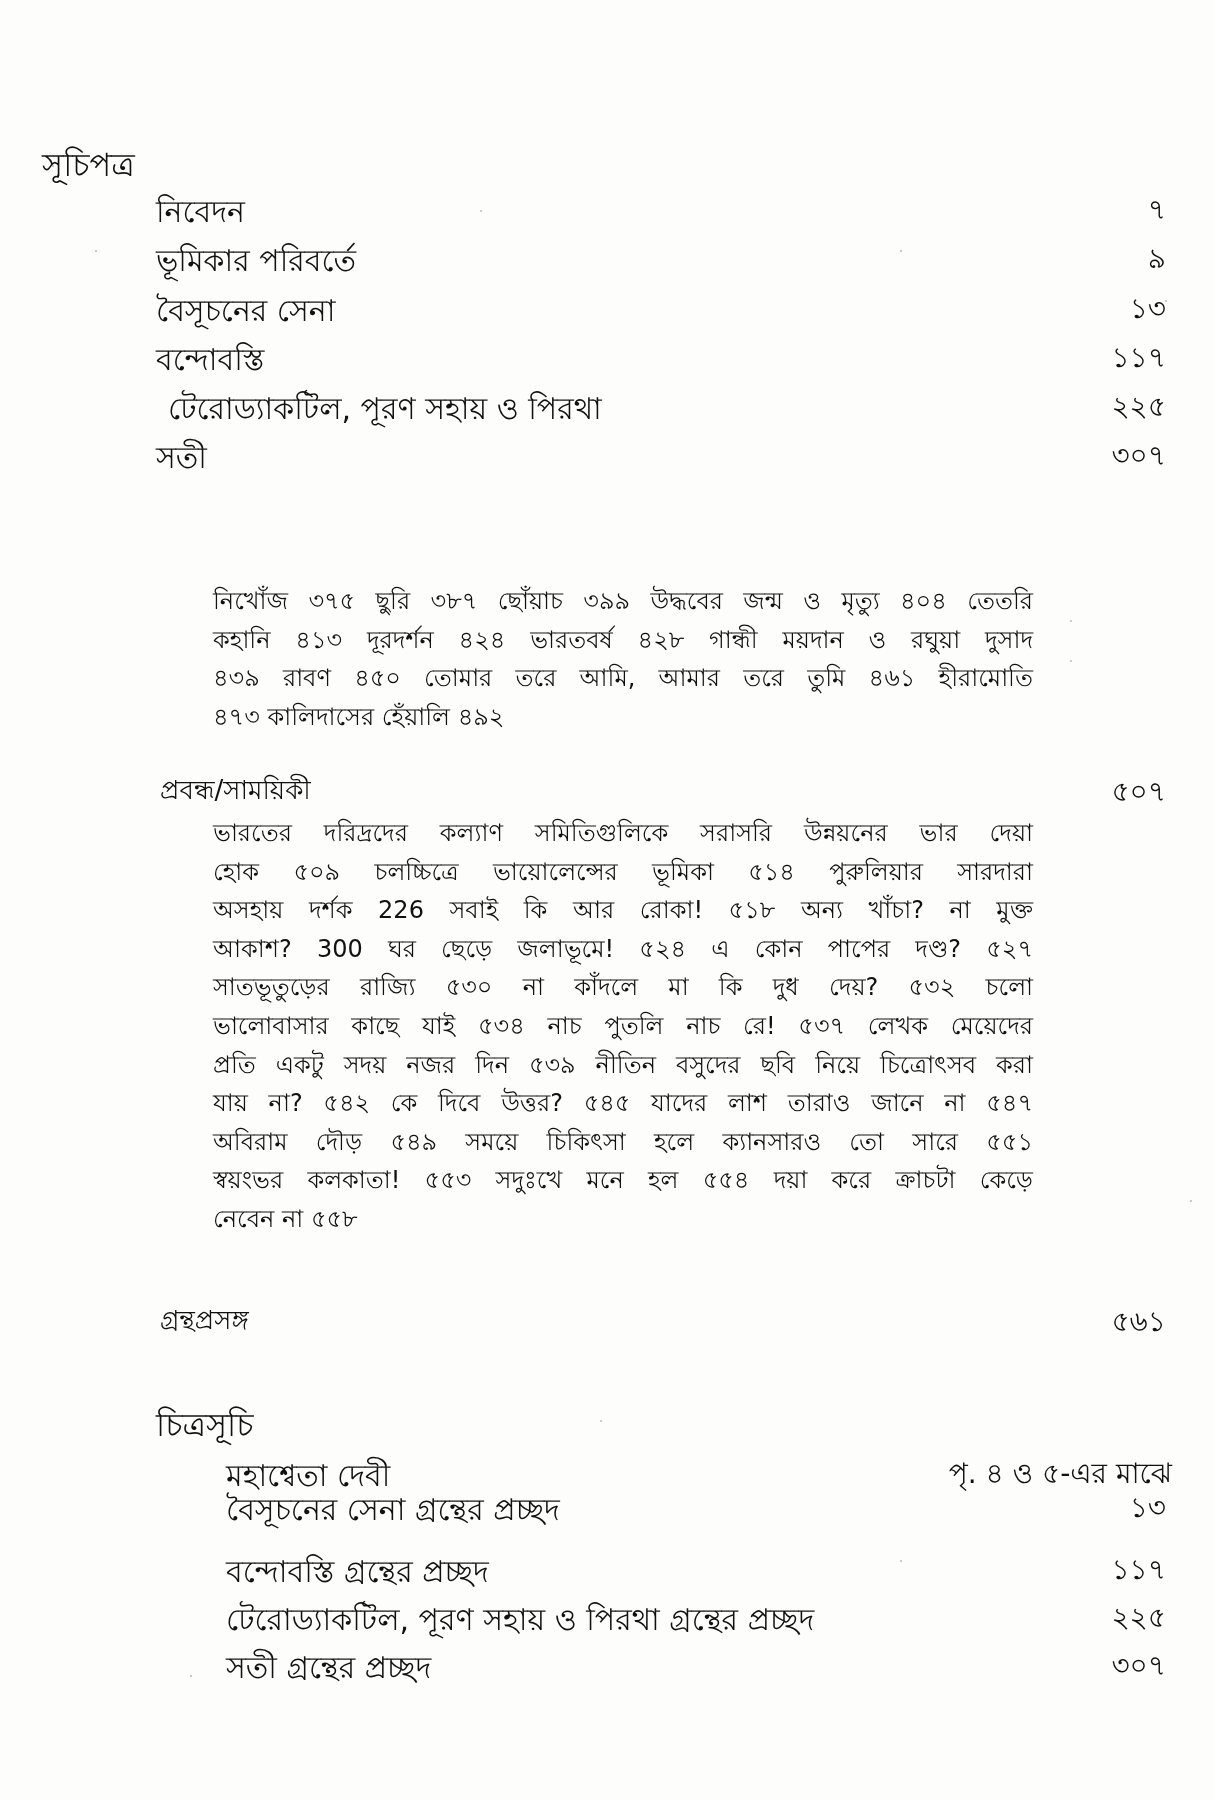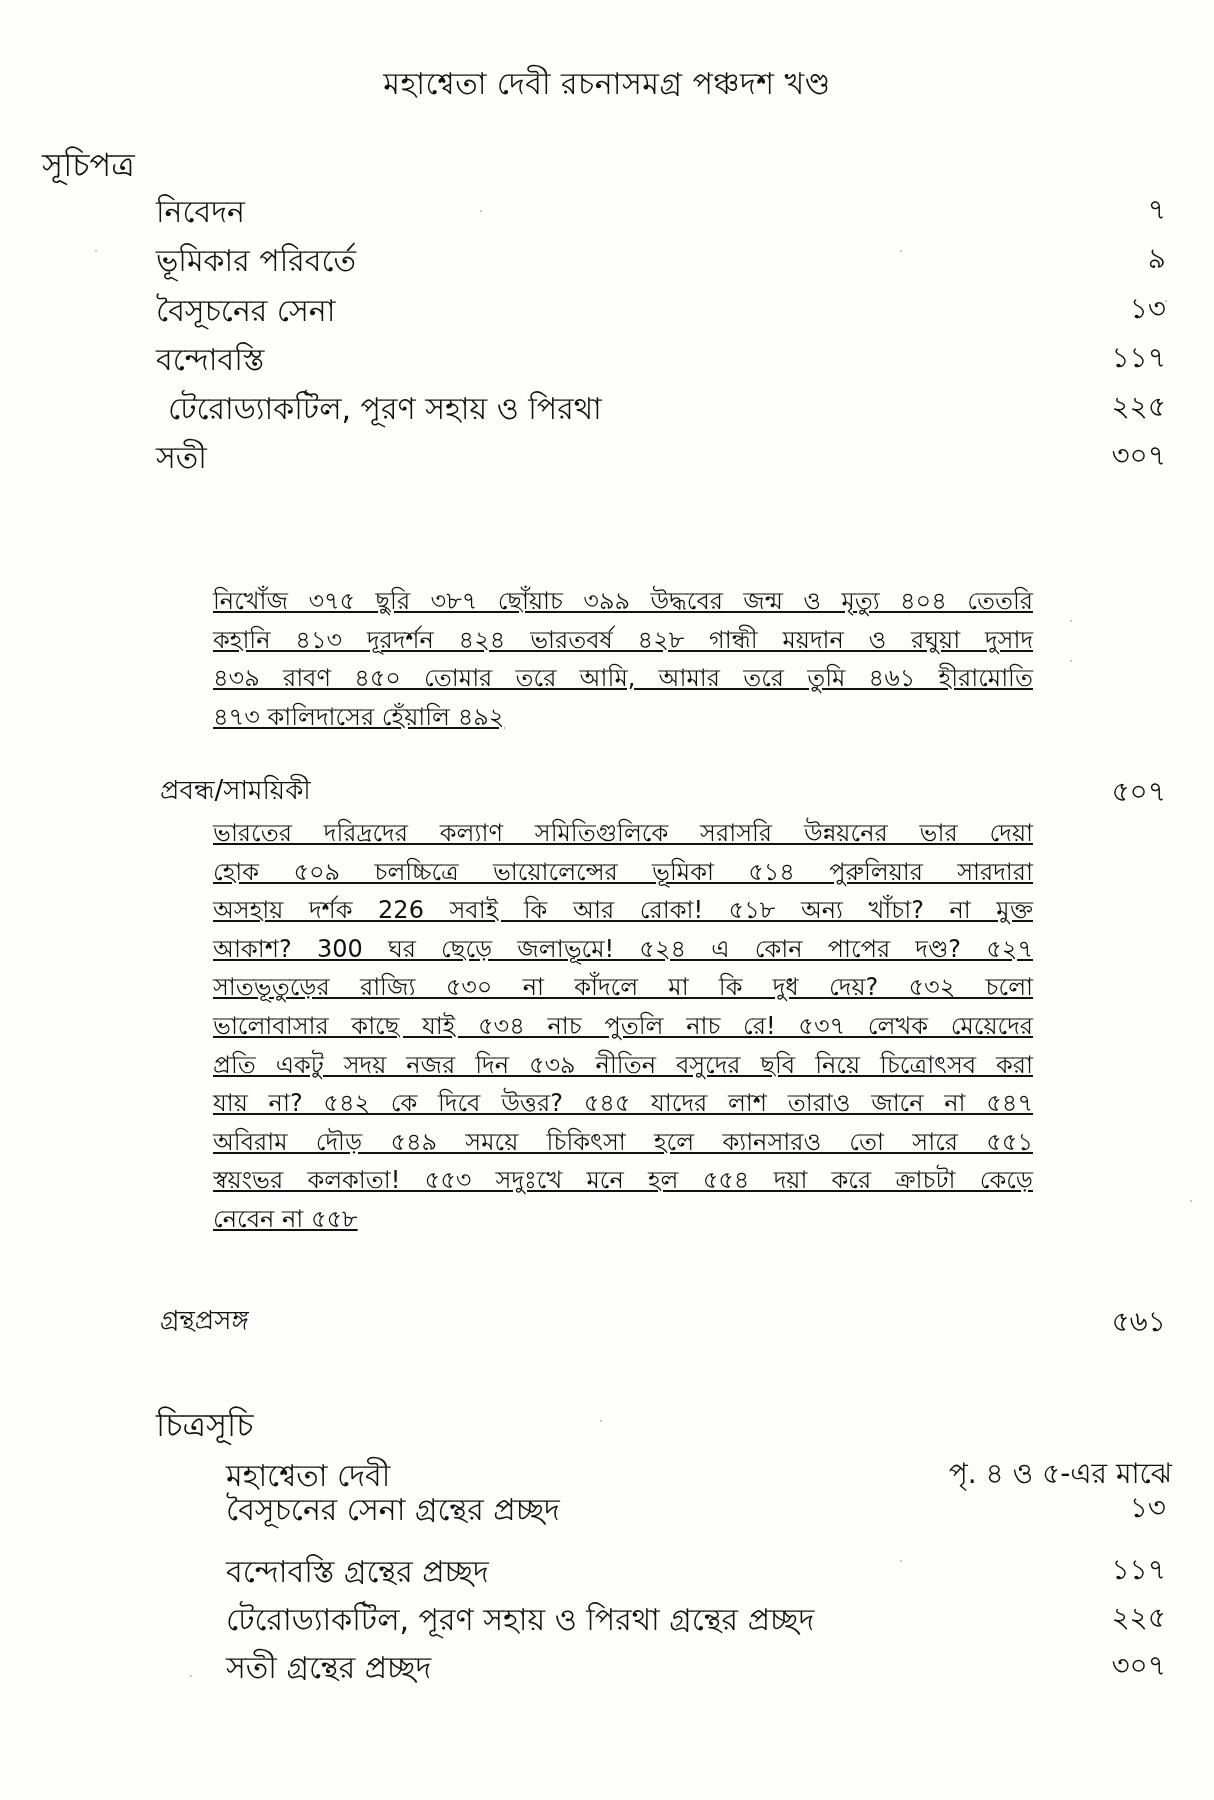--- a/index.html
+++ b/index.html
@@ -20,41 +20,40 @@
   .sec-title { position: absolute; font-size: 32px; }
   .row { position: absolute; left: 0; width: 1214px; height: 46px; }
   .row .label { position: absolute; font-size: 30px; white-space: nowrap; }
   .row .num { position: absolute; right: 48px; font-size: 28px; text-align: right; white-space: nowrap; }
   .group-head .label { font-size: 26px; }
   .para {
     position: absolute; left: 213px; width: 820px;
     font-size: 24px; line-height: 38.6px;
     text-align: justify;
   }
-  .para span.line { display: block; white-space: nowrap; text-align: justify; text-align-last: justify; text-decoration: underline; }
+  .para span.line { display: block; white-space: nowrap; text-align: justify; text-align-last: justify; }
   .para span.line.last { text-align-last: left; }
 </style>
 </head>
 <body>
 
 <div class="page">
 
   <div class="speck" style="left:52px;top:165px"></div>
   <div class="speck" style="left:480px;top:210px"></div>
   <div class="speck" style="left:900px;top:250px"></div>
   <div class="speck" style="left:1165px;top:300px"></div>
   <div class="speck" style="left:95px;top:250px"></div>
   <div class="speck" style="left:1070px;top:620px"></div>
   <div class="speck" style="left:1070px;top:660px"></div>
   <div class="speck" style="left:1190px;top:1200px"></div>
   <div class="speck" style="left:600px;top:1420px"></div>
   <div class="speck" style="left:900px;top:1560px"></div>
   <div class="speck" style="left:190px;top:1675px"></div>
 
-  <div class="header-title">মহাশ্বেতা দেবী রচনাসমগ্র পঞ্চদশ খণ্ড</div>
 
   <div class="sec-title" style="left:42px;top:140px;font-family:Liberation Serif, serif;">সূচিপত্র</div>
 
   <div class="row" style="top:188px">
     <span class="label" style="left:156px">নিবেদন</span>
     <span class="num">৭</span>
   </div>
   <div class="row" style="top:237px">
     <span class="label" style="left:156px">ভূমিকার পরিবর্তে</span>
     <span class="num">৯</span>

